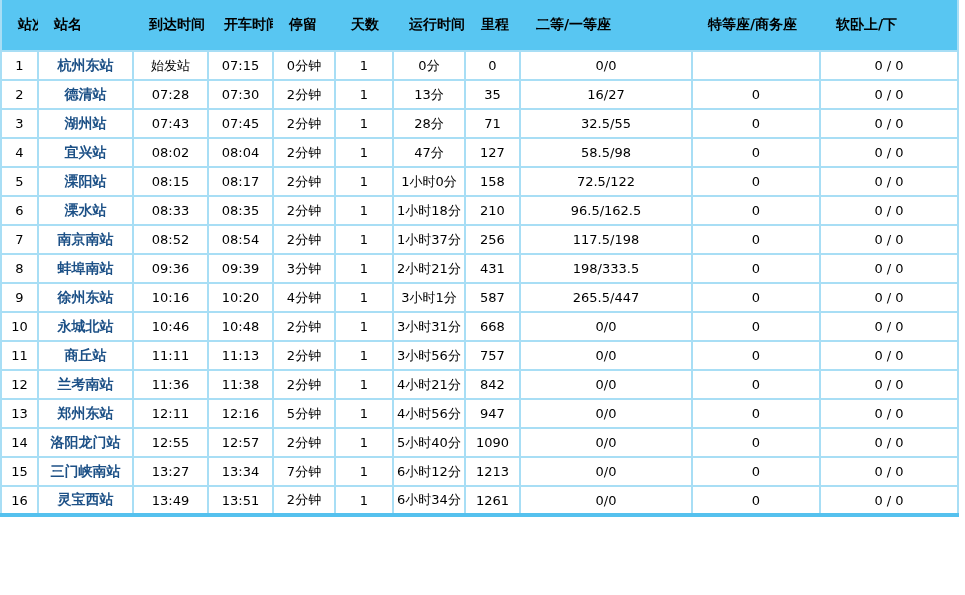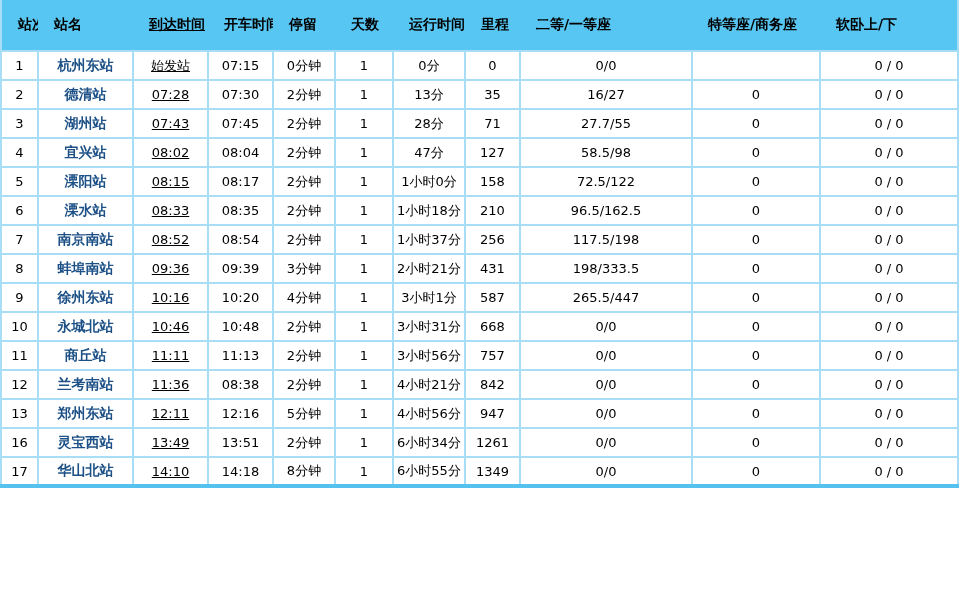--- a/index.html
+++ b/index.html
@@ -52,21 +52,21 @@
   tbody td.col-name{
     color:var(--station-link);
     font-weight:bold;
     font-size:14px;
     cursor:pointer;
     margin-top:36px;
   }
   
   .col-seq{width:37px;}
   .col-name{width:95px;}
-  .col-arrive{width:75px;text-decoration:underline;}
+  .col-arrive{width:75px;}
   .col-depart{width:65px;}
   .col-stop{width:62px;}
   .col-days{width:58px;}
   .col-runtime{width:72px;}
   .col-mileage{width:55px;margin-top:16px;}
   .col-seat2-1{width:172px;}
   .col-premium{width:128px;}
   .col-sleeper{width:138px;}
 </style>
 </head>
@@ -118,21 +118,21 @@
         </tr>
         <tr>
           <td class="col-seq">3</td>
           <td class="col-name">湖州站</td>
           <td class="col-arrive">07:43</td>
           <td class="col-depart">07:45</td>
           <td class="col-stop">2分钟</td>
           <td class="col-days">1</td>
           <td class="col-runtime">28分</td>
           <td class="col-mileage">71</td>
-          <td class="col-seat2-1">27.7/55</td>
+          <td class="col-seat2-1">32.5/55</td>
           <td class="col-premium">0</td>
           <td class="col-sleeper">0 / 0</td>
         </tr>
         <tr>
           <td class="col-seq">4</td>
           <td class="col-name">宜兴站</td>
           <td class="col-arrive">08:02</td>
           <td class="col-depart">08:04</td>
           <td class="col-stop">2分钟</td>
           <td class="col-days">1</td>
@@ -230,21 +230,21 @@
           <td class="col-runtime">3小时56分</td>
           <td class="col-mileage">757</td>
           <td class="col-seat2-1">0/0</td>
           <td class="col-premium">0</td>
           <td class="col-sleeper">0 / 0</td>
         </tr>
         <tr>
           <td class="col-seq">12</td>
           <td class="col-name">兰考南站</td>
           <td class="col-arrive">11:36</td>
-          <td class="col-depart">08:38</td>
+          <td class="col-depart">11:38</td>
           <td class="col-stop">2分钟</td>
           <td class="col-days">1</td>
           <td class="col-runtime">4小时21分</td>
           <td class="col-mileage">842</td>
           <td class="col-seat2-1">0/0</td>
           <td class="col-premium">0</td>
           <td class="col-sleeper">0 / 0</td>
         </tr>
         <tr>
           <td class="col-seq">13</td>
@@ -253,40 +253,53 @@
           <td class="col-depart">12:16</td>
           <td class="col-stop">5分钟</td>
           <td class="col-days">1</td>
           <td class="col-runtime">4小时56分</td>
           <td class="col-mileage">947</td>
           <td class="col-seat2-1">0/0</td>
           <td class="col-premium">0</td>
           <td class="col-sleeper">0 / 0</td>
         </tr>
         <tr>
+          <td class="col-seq">14</td>
+          <td class="col-name">洛阳龙门站</td>
+          <td class="col-arrive">12:55</td>
+          <td class="col-depart">12:57</td>
+          <td class="col-stop">2分钟</td>
+          <td class="col-days">1</td>
+          <td class="col-runtime">5小时40分</td>
+          <td class="col-mileage">1090</td>
+          <td class="col-seat2-1">0/0</td>
+          <td class="col-premium">0</td>
+          <td class="col-sleeper">0 / 0</td>
+        </tr>
+        <tr>
+          <td class="col-seq">15</td>
+          <td class="col-name">三门峡南站</td>
+          <td class="col-arrive">13:27</td>
+          <td class="col-depart">13:34</td>
+          <td class="col-stop">7分钟</td>
+          <td class="col-days">1</td>
+          <td class="col-runtime">6小时12分</td>
+          <td class="col-mileage">1213</td>
+          <td class="col-seat2-1">0/0</td>
+          <td class="col-premium">0</td>
+          <td class="col-sleeper">0 / 0</td>
+        </tr>
+        <tr>
           <td class="col-seq">16</td>
           <td class="col-name">灵宝西站</td>
           <td class="col-arrive">13:49</td>
           <td class="col-depart">13:51</td>
           <td class="col-stop">2分钟</td>
           <td class="col-days">1</td>
           <td class="col-runtime">6小时34分</td>
           <td class="col-mileage">1261</td>
-          <td class="col-seat2-1">0/0</td>
-          <td class="col-premium">0</td>
-          <td class="col-sleeper">0 / 0</td>
-        </tr>
-        <tr>
-          <td class="col-seq">17</td>
-          <td class="col-name">华山北站</td>
-          <td class="col-arrive">14:10</td>
-          <td class="col-depart">14:18</td>
-          <td class="col-stop">8分钟</td>
-          <td class="col-days">1</td>
-          <td class="col-runtime">6小时55分</td>
-          <td class="col-mileage">1349</td>
           <td class="col-seat2-1">0/0</td>
           <td class="col-premium">0</td>
           <td class="col-sleeper">0 / 0</td>
         </tr>
       </tbody>
   </table>
 </div>
 
 </body></html>

